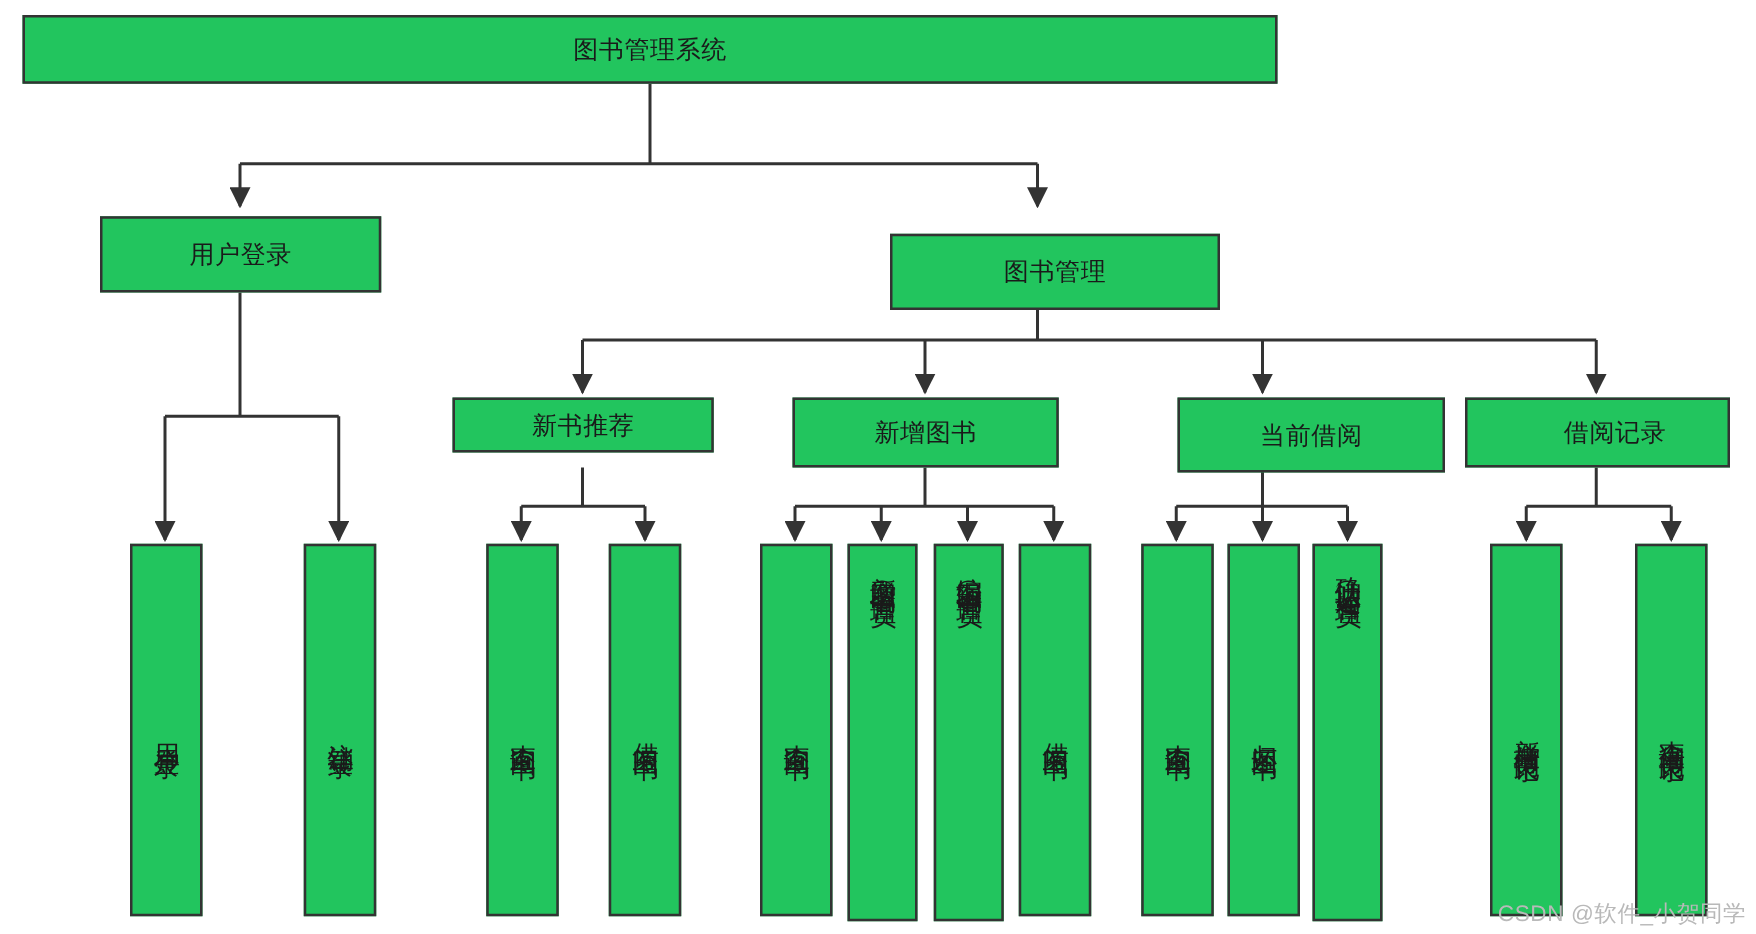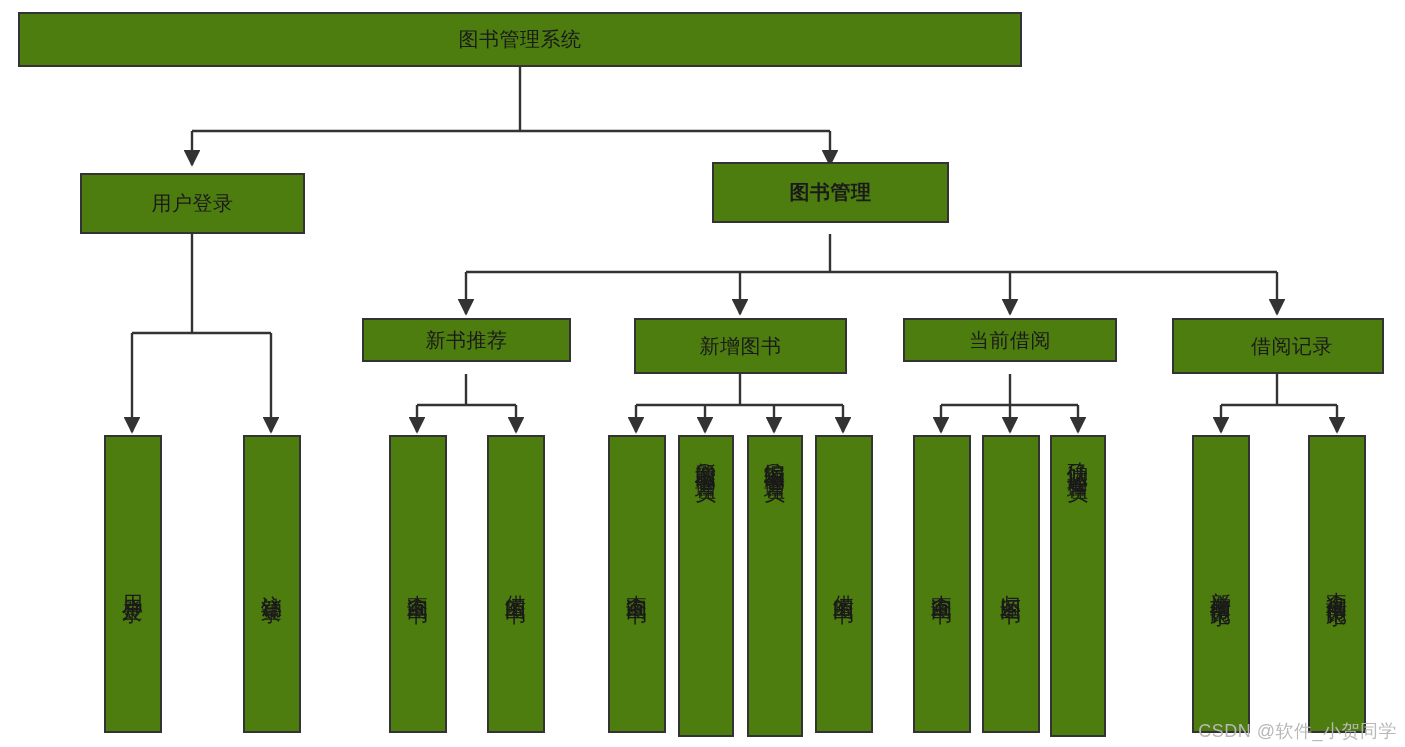--- a/index.html
+++ b/index.html
@@ -21,21 +21,21 @@
     position: absolute;
     left: 0;
     top: 0;
     width: 1405px;
     height: 747px;
     pointer-events: none;
   }
   .node {
     position: absolute;
     box-sizing: border-box;
-    background: #4d7c0f;
+    background: #22c55e;
     border: 2px solid #333333;
     display: flex;
     align-items: center;
     justify-content: center;
     color: #1a1a1a;
   }
   .node.horizontal {
     font-size: 20px;
     letter-spacing: 0.5px;
   }
@@ -124,31 +124,31 @@
     </g>
   </svg>
 
   <div class="node horizontal" style="left:18px; top:12px; width:1004px; height:55px;">
     <span class="label">图书管理系统</span>
   </div>
 
   <div class="node horizontal" style="left:80px; top:173px; width:225px; height:61px;">
     <span class="label">用户登录</span>
   </div>
-  <div class="node horizontal" style="left:712px; top:162px; width:237px; height:61px;font-weight:bold;">
+  <div class="node horizontal" style="left:712px; top:187px; width:264px; height:61px;">
     <span class="label">图书管理</span>
   </div>
 
   <div class="node horizontal" style="left:362px; top:318px; width:209px; height:44px;align-items:center;">
     <span class="label">新书推荐</span>
   </div>
   <div class="node horizontal" style="left:634px; top:318px; width:213px; height:56px;">
     <span class="label">新增图书</span>
   </div>
-  <div class="node horizontal" style="left:903px; top:318px; width:214px; height:44px;">
+  <div class="node horizontal" style="left:942px; top:318px; width:214px; height:60px;">
     <span class="label">当前借阅</span>
   </div>
   <div class="node horizontal" style="left:1172px; top:318px; width:212px; height:56px;padding-left:28px;">
     <span class="label">借阅记录</span>
   </div>
 
   <div class="node vertical centered" style="left:104px; top:435px; width:58px; height:298px;">
     <span class="vlabel">用户登录</span>
   </div>
   <div class="node vertical centered" style="left:243px; top:435px; width:58px; height:298px;">

